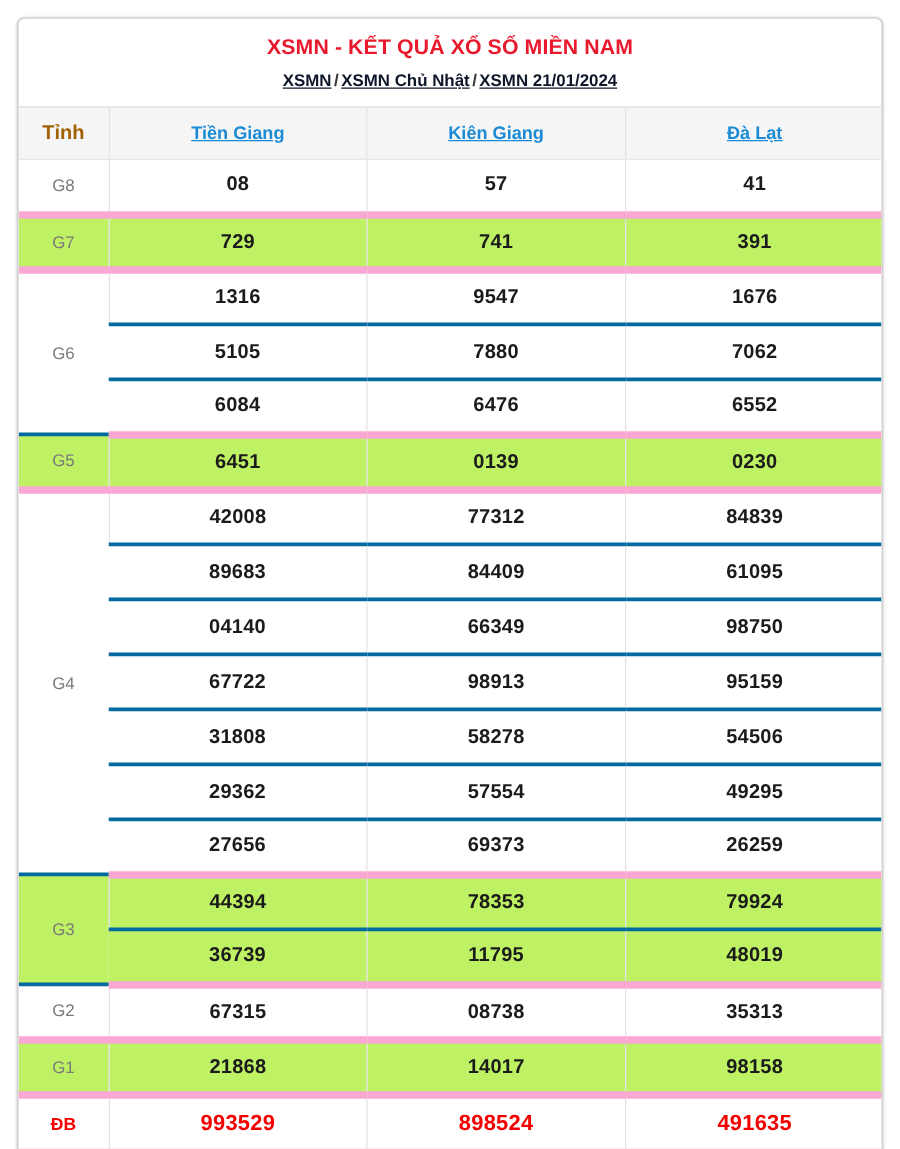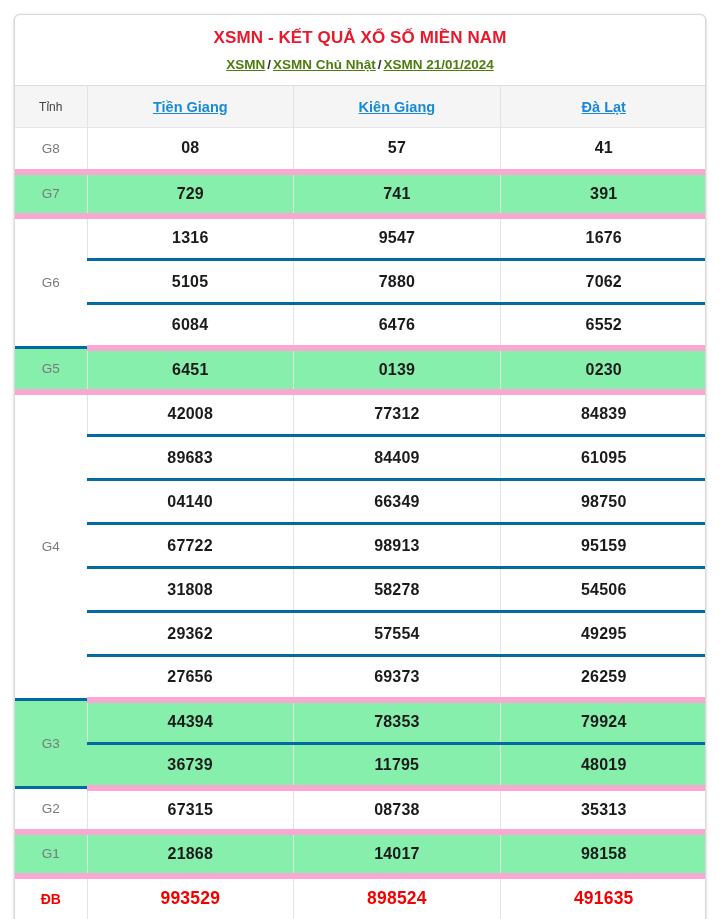--- a/index.html
+++ b/index.html
@@ -34,21 +34,21 @@
   .breadcrumb {
     text-align: center;
     padding: 7px 8px 11px 8px;
     font-size: 13.5px;
     font-weight: 700;
     color: #2b2b2b;
     line-height: 18px;
     white-space: nowrap;
   }
   .breadcrumb a {
-    color: #4d7c0f;
+    color: #0f172a;
     text-decoration: underline;
     text-underline-offset: 1px;
   }
   .breadcrumb .sep { color: #333; padding: 0 2px; font-weight: 700; }
 
   table.res {
     width: 100%;
     border-collapse: collapse;
     table-layout: fixed;
     border-top: 1px solid #dcdcdc;
@@ -74,37 +74,37 @@
     border-bottom: 1px solid #dcdcdc;
   }
   thead th.prov a {
     color: #1a8ad6;
     font-weight: 700;
     font-size: 14.5px;
     text-decoration: underline;
     text-underline-offset: 1px;
   }
   thead th.tinh {
-    color: #404040;
-    font-weight: 400;
-    font-size: 12px;
+    color: #a16207;
+    font-weight: 700;
+    font-size: 16px;
   }
 
   td.lbl {
     color: #7a7a7a;
     font-size: 13.5px;
     font-weight: 400;
   }
   td.num {
     color: #1b1b1b;
     font-size: 16px;
     font-weight: 700;
     letter-spacing: .2px;
   }
-  tr.band td { background: #86efac; }
+  tr.band td { background: #bef264; }
   tr.plain td { background: #ffffff; }
   tr.inner td { border-bottom: 3px solid #0369a1; }
   tr.lastrow td { border-bottom: 6px solid #f9a8d4; }
 
   tr.db td { background: #ffffff; height: 46px; }
   tr.db td.lbl { color: #f50000; font-weight: 700; font-size: 14px; }
   tr.db td.num { color: #f50000; font-size: 17.5px; font-weight: 700; }
 
   .r1 { height: 44px; }
   .rg { height: 44px; }

